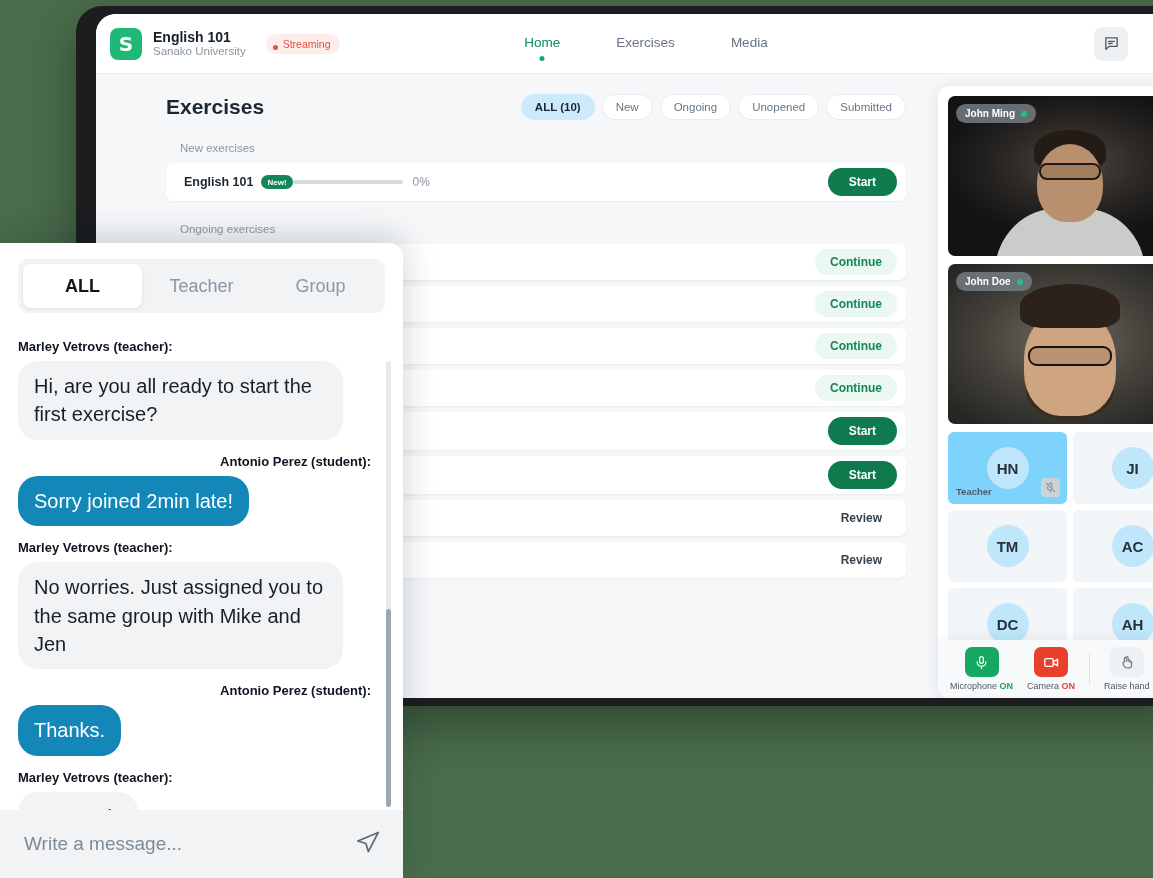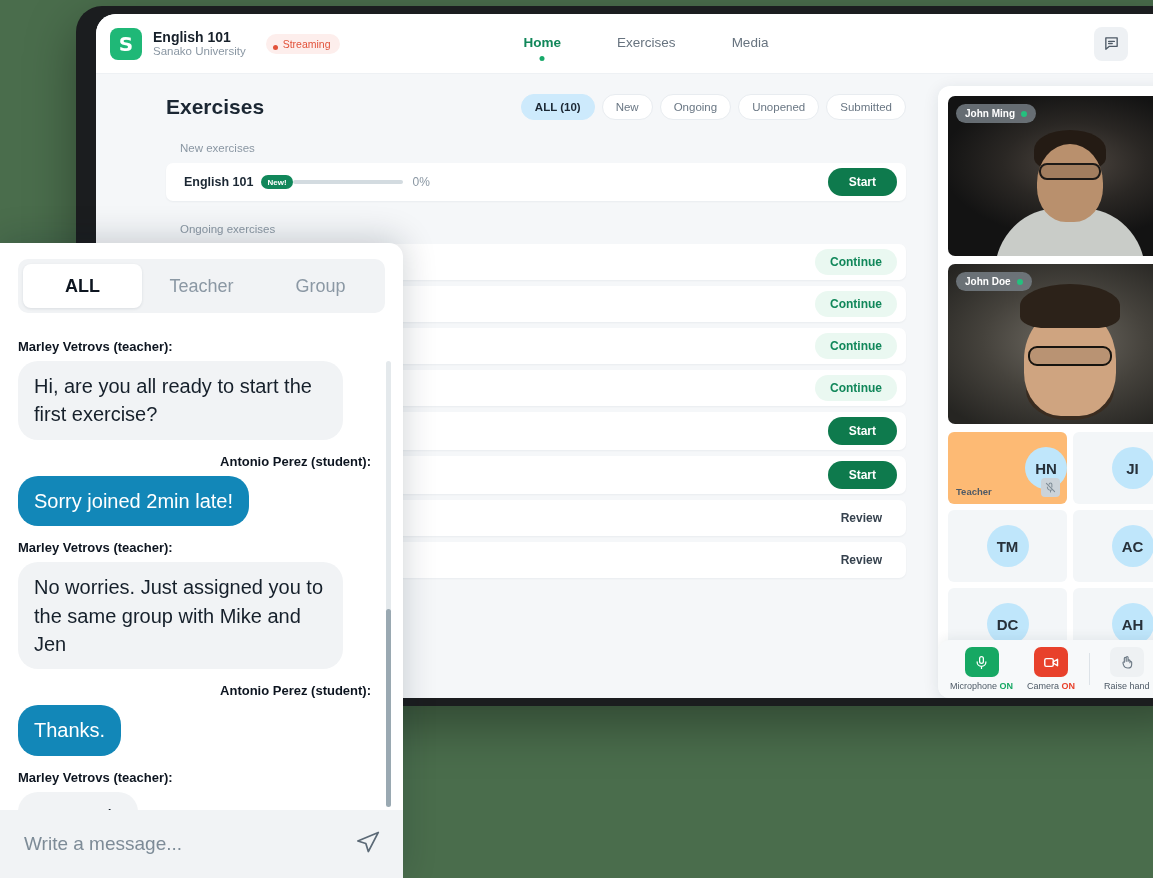--- a/index.html
+++ b/index.html
@@ -65,21 +65,21 @@
 
   .navtabs {
     position: absolute; left: 0; right: 0;
     display: flex; justify-content: center; gap: 56px;
     pointer-events: none;
   }
   .navtab {
     position: relative; pointer-events: auto;
     font-size: 13.5px; color: #67737f; padding-bottom: 2px;
   }
-  .navtab.active { color: #11875a; font-weight: bold; }
+  .navtab.active { color: #11875a; font-weight: normal; }
   .navtab.active::after {
     content: ""; position: absolute;
     left: 50%; transform: translateX(-50%);
     bottom: -9px; width: 5px; height: 5px; border-radius: 50%;
     background: #18a96a;
   }
 
   .topbar-right { margin-left: auto; display: flex; align-items: center; gap: 16px; }
   .icon-btn {
     width: 34px; height: 34px; border-radius: 8px;
@@ -181,21 +181,21 @@
   }
   .live-dot { width: 6px; height: 6px; border-radius: 50%; background: #24c07e; display:block; }
 
   .avatar-grid { display: flex; flex-wrap: wrap; gap: 6px; width: 250px; }
   .av-tile {
     position: relative;
     width: 119px; height: 72px;
     background: #f3f6f8; border-radius: 6px;
     display: flex; align-items: center; justify-content: center;
   }
-  .av-tile.teacher { background: #fdba74; justify-content: flex-end; }
+  .av-tile.teacher { background: #7dd3fc; }
   .av-circle {
     width: 42px; height: 42px; border-radius: 50%;
     background: #bfe6fb; color: #27313a;
     font-size: 15px; font-weight: bold;
     display: flex; align-items: center; justify-content: center;
   }
   .av-role { position: absolute; left: 8px; bottom: 7px; font-size: 9.5px; color: #4e5a66; font-weight: bold; }
   .mute-badge {
     position: absolute; right: 7px; bottom: 7px;
     width: 19px; height: 19px; border-radius: 4px;

